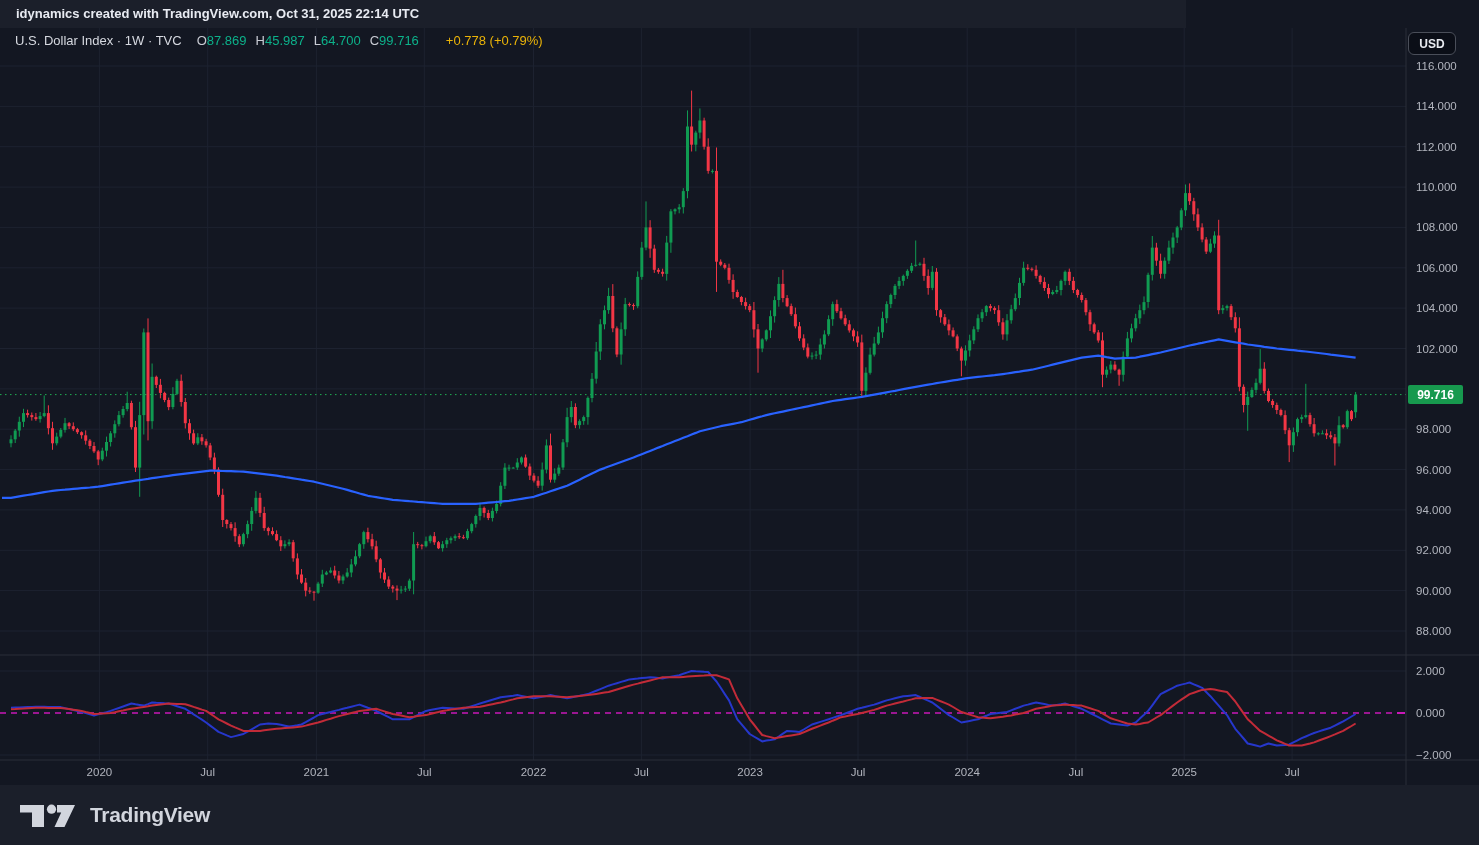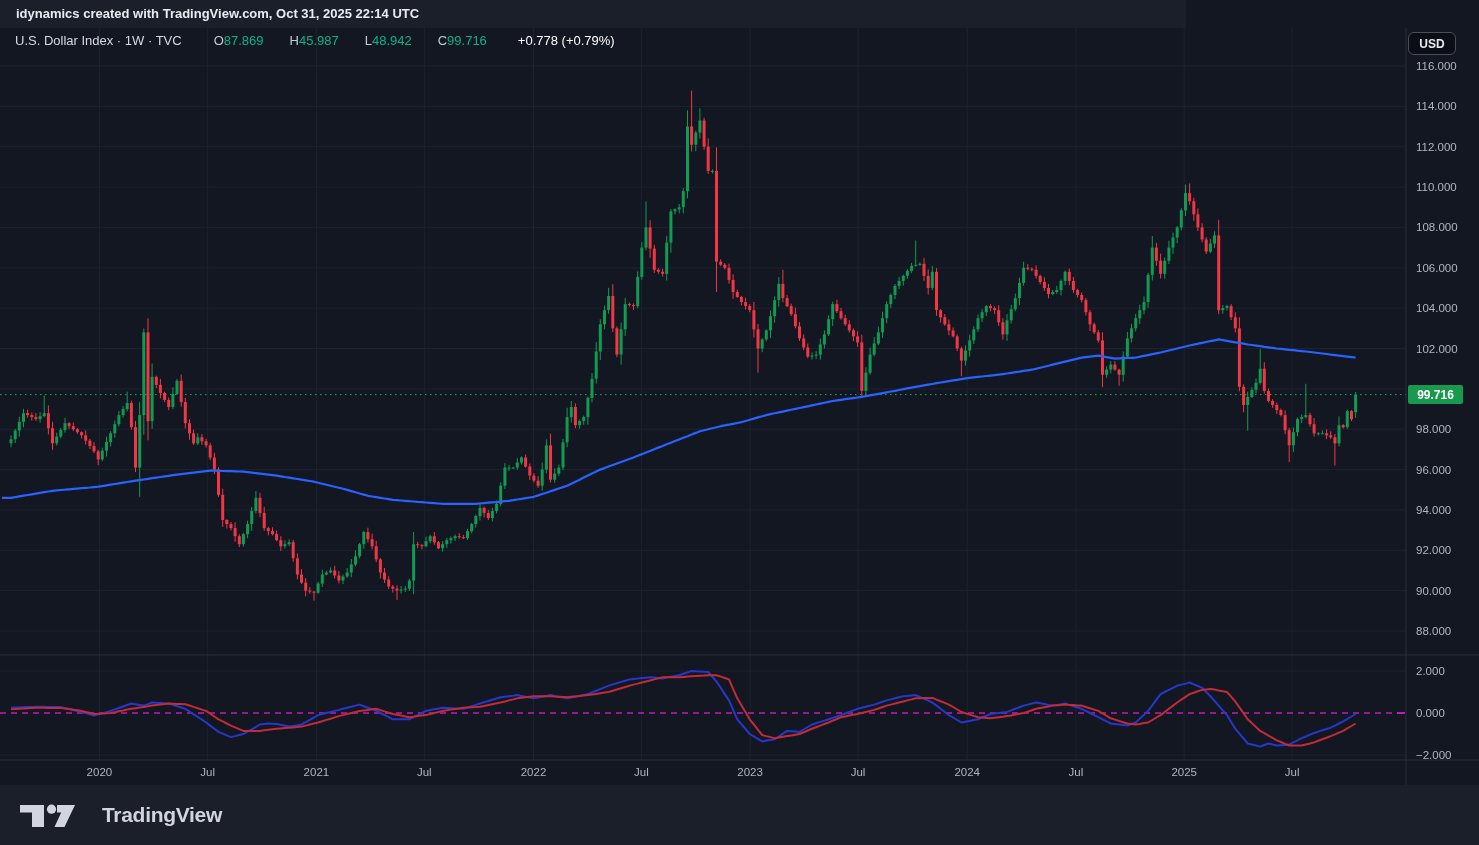--- a/index.html
+++ b/index.html
@@ -3,29 +3,29 @@
 <meta charset="utf-8">
 <style>
   html,body{margin:0;padding:0;background:#131722;}
   *{box-sizing:border-box;}
   .stage{position:relative;width:1479px;height:845px;background:#131722;overflow:hidden;
          font-family:"Liberation Sans",sans-serif;-webkit-font-smoothing:antialiased;}
   .topbar{position:absolute;left:0;top:0;width:1186px;height:28px;background:#1b1f2a;
           color:#e8ebf2;font-size:13px;font-weight:bold;line-height:28px;padding-left:16px;z-index:6;}
   .bottombar{position:absolute;left:0;top:785px;width:1479px;height:60px;background:#1b1f2a;
              display:flex;align-items:center;padding-left:18px;z-index:6;}
-  .brand{display:flex;align-items:center;gap:26px;cursor:pointer;}
+  .brand{display:flex;align-items:center;gap:14px;cursor:pointer;}
   .brand-word{color:#d2d5dd;font-size:21px;font-weight:bold;letter-spacing:-0.3px;}
   svg.chart{position:absolute;left:0;top:0;z-index:1;}
-  .legend{position:absolute;left:15px;top:33px;display:flex;align-items:center;gap:26px;
+  .legend{position:absolute;left:15px;top:33px;display:flex;align-items:center;gap:9px;
           font-size:13px;z-index:5;white-space:nowrap;}
   .legend .title{color:#d6d9e0;margin-right:6px;cursor:pointer;}
   .legend .lbl{color:#c9ccd4;}
   .legend .val{color:#0cb18a;}
-  .legend .chg{color:#ffffff;margin-left:5px;}
+  .legend .chg{color:#eab308;margin-left:18px;}
   .usd-btn{position:absolute;left:1408px;top:32px;width:48px;height:23px;background:#0b0e17;
            border:1px solid #4a4e59;border-radius:6px;color:#e8eaf0;font-size:12px;font-weight:bold;
            display:flex;align-items:center;justify-content:center;z-index:5;cursor:pointer;}
   .price-badge{position:absolute;left:1408px;top:385px;width:55px;height:19px;border-radius:2px;
                color:#fff;font-size:12px;font-weight:bold;display:flex;align-items:center;
                justify-content:center;z-index:5;}
 </style>
 </head>
 <body>
 
@@ -768,21 +768,21 @@
         <text x="1075.9" y="776">Jul</text>
         <text x="1184.2" y="776">2025</text>
         <text x="1292.1" y="776">Jul</text>
       </g>
     </svg>
 
   <div class="legend">
     <span class="title">U.S. Dollar Index · 1W · TVC</span>
     <span><span class="lbl">O</span><span class="val">87.869</span></span>
     <span><span class="lbl">H</span><span class="val">45.987</span></span>
-    <span><span class="lbl">L</span><span class="val">48.942</span></span>
+    <span><span class="lbl">L</span><span class="val">64.700</span></span>
     <span><span class="lbl">C</span><span class="val">99.716</span></span>
     <span class="chg">+0.778 (+0.79%)</span>
   </div>
 
   <div class="usd-btn">USD</div>
 
   <div class="price-badge" id="price-badge" style="top: 385px; background: rgb(23, 153, 78);">99.716</div>
 
   <div class="bottombar">
     <div class="brand">

